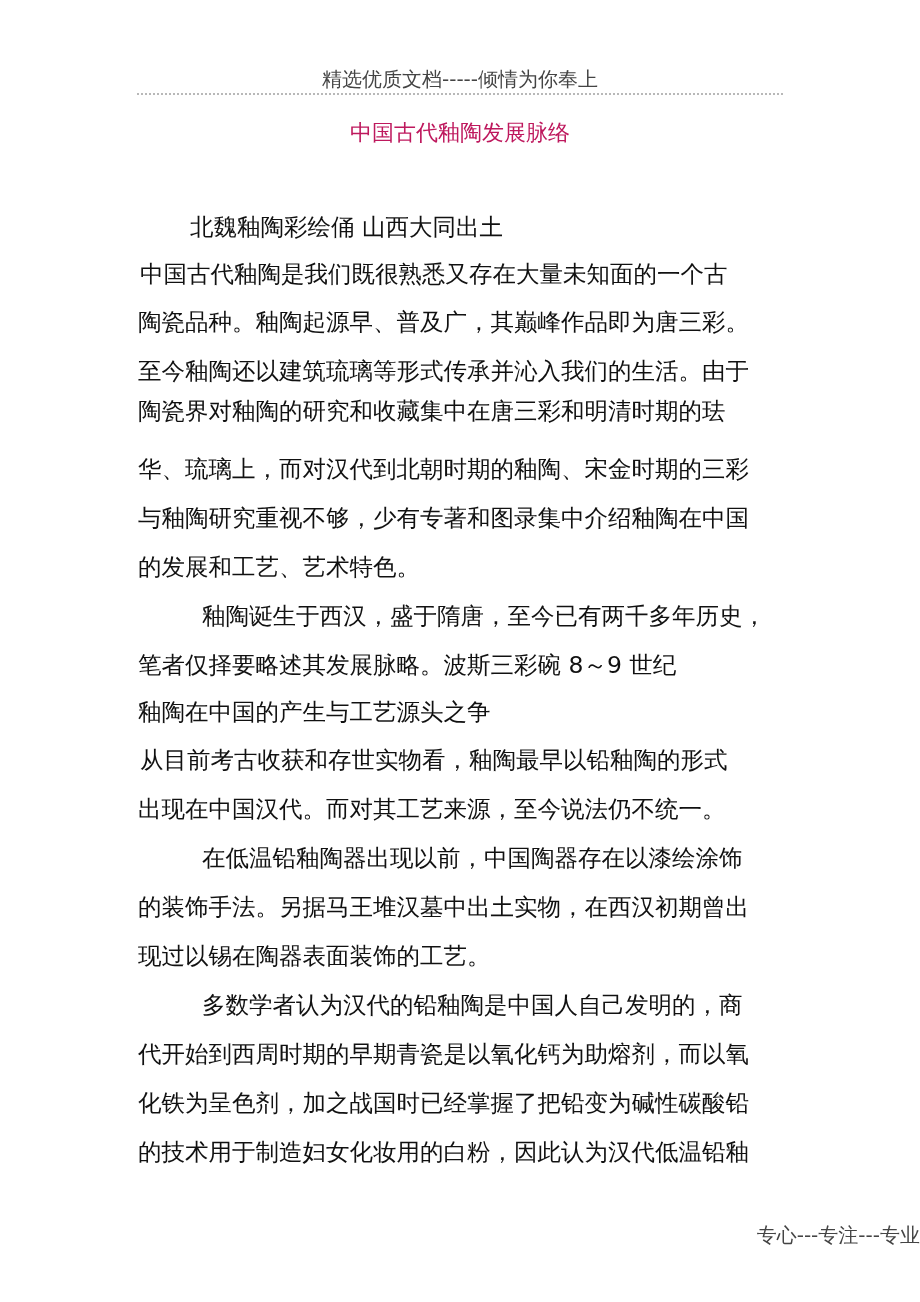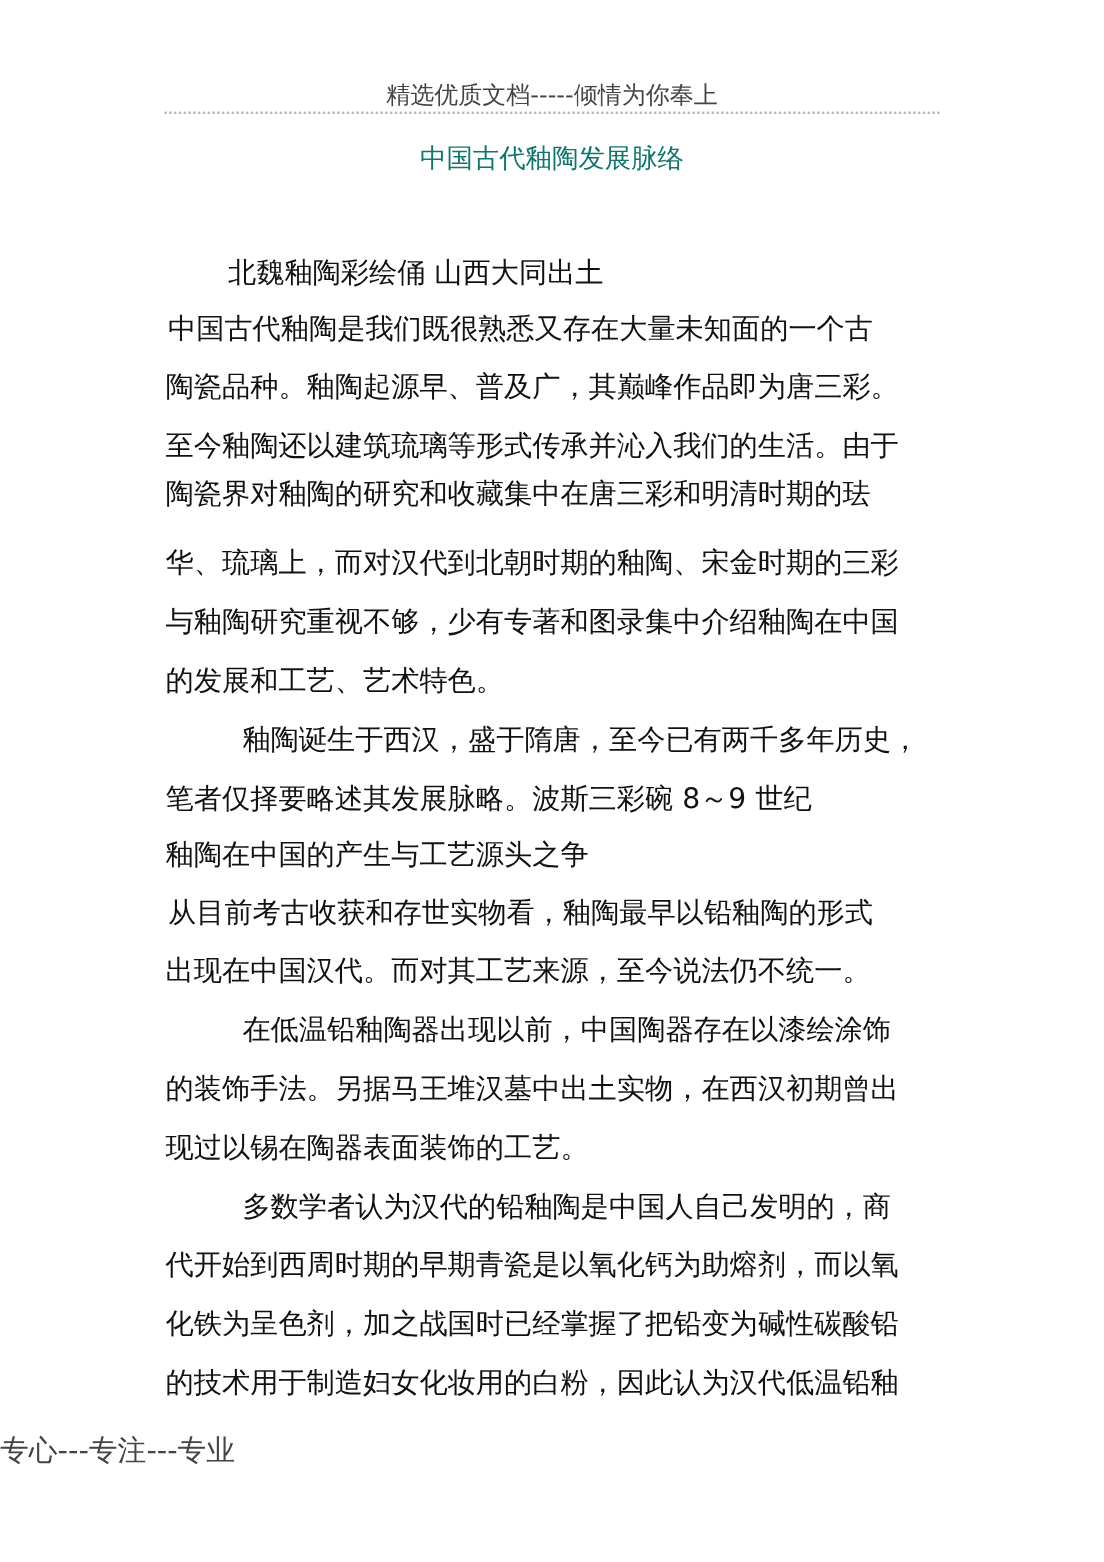--- a/index.html
+++ b/index.html
@@ -41,37 +41,37 @@
       border-top: 2px dotted #b8b8b8;
     }
     .doc-title {
       position: absolute;
       top: 116px;
       left: 0;
       width: 920px;
       text-align: center;
       font-size: 22px;
       line-height: 34px;
-      color: #0f766e;
+      color: #be185d;
     }
     .line {
       position: absolute;
       left: 138px;
       font-size: 23.5px;
       line-height: 34px;
       white-space: nowrap;
       color: #111;
     }
     .footer-text {
       position: absolute;
-      top: 1194px;
+      top: 1220px;
       left: 0;
       width: 920px;
-      text-align: left;
-      font-size: 24px;
+      text-align: right;
+      font-size: 20px;
       line-height: 30px;
       color: #444444;
     }
   </style>
 </head>
 <body>
 
 <div class="page">
 
   <div class="header-text">精选优质文档-----倾情为你奉上</div>

